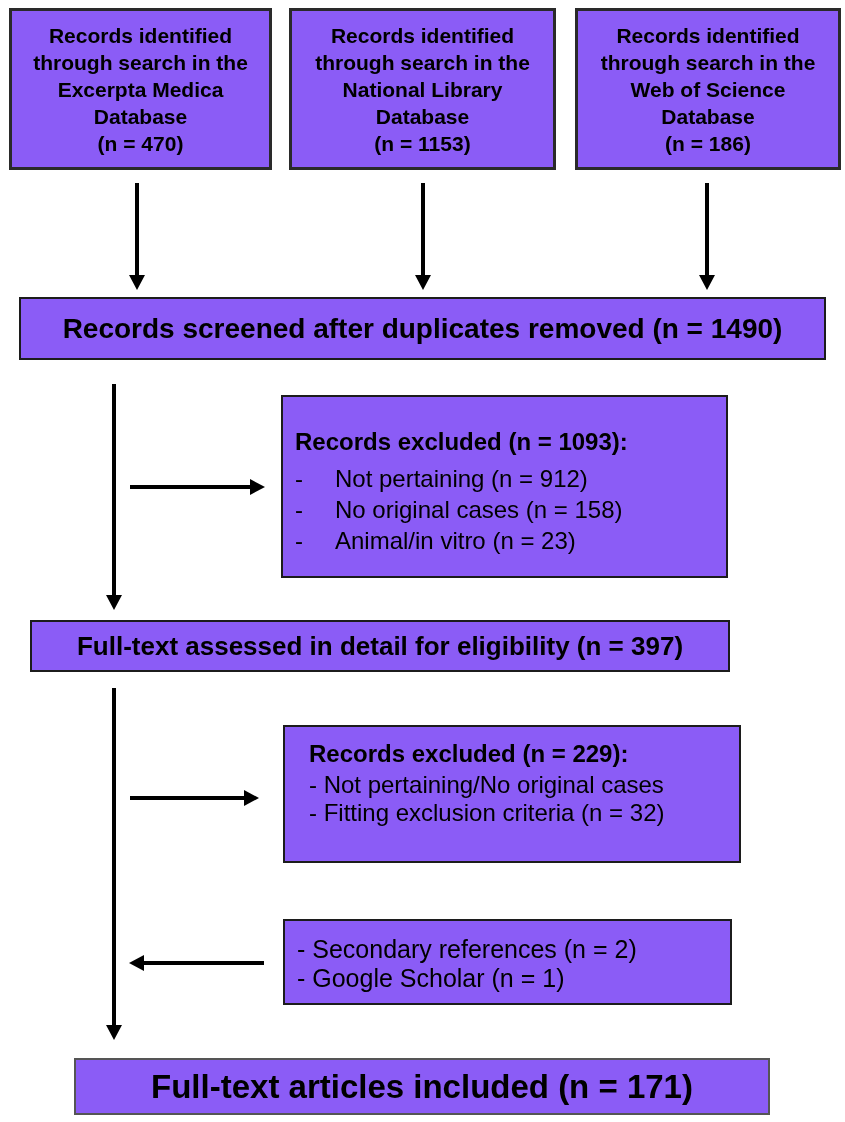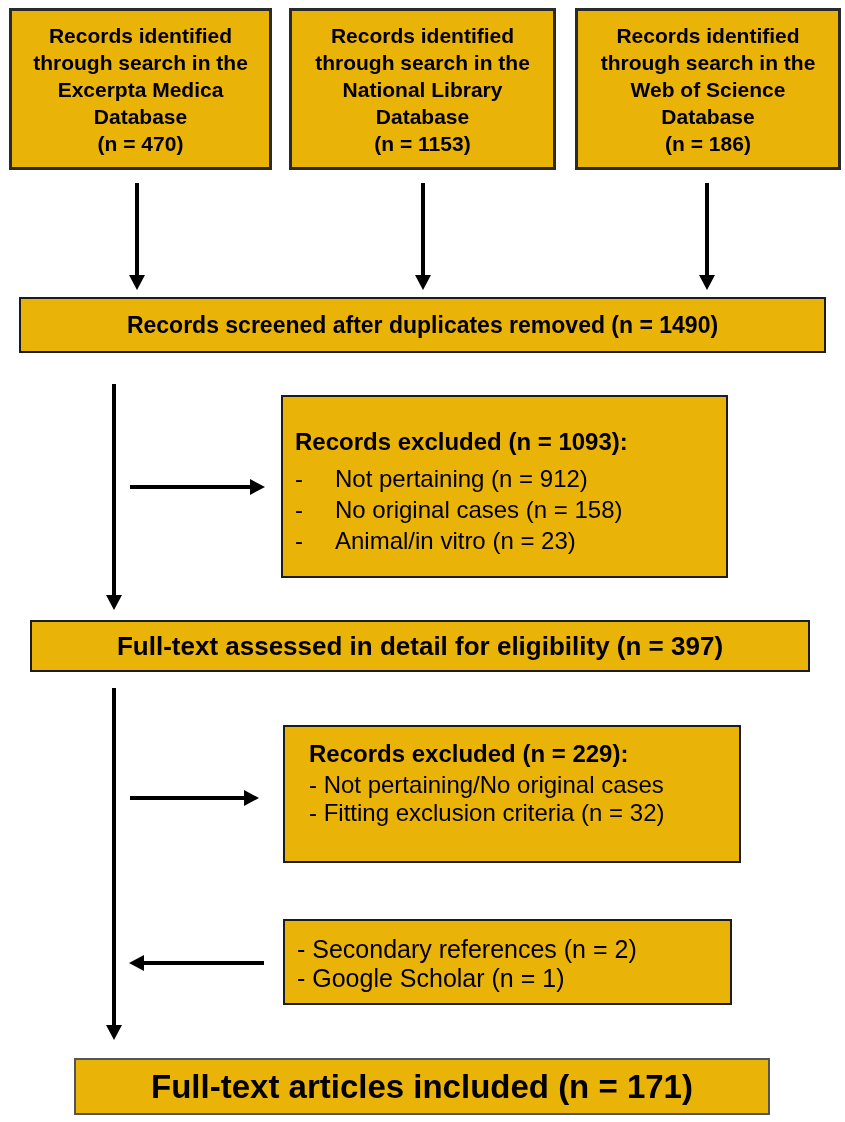--- a/index.html
+++ b/index.html
@@ -11,21 +11,21 @@
     position: relative;
     width: 845px;
     height: 1122px;
     background: #ffffff;
     font-family: "Liberation Sans", sans-serif;
     color: #000000;
     overflow: hidden;
   }
   .box {
     position: absolute;
-    background: #eab308;
+    background: #8b5cf6;
     border: 2px solid #1c1c1c;
     box-sizing: border-box;
   }
   .src-box {
     border-width: 3px;
     border-color: #2a2a2a;
     display: flex;
     flex-direction: column;
     justify-content: center;
     align-items: center;
@@ -34,22 +34,22 @@
     font-size: 21px;
     line-height: 27px;
   }
   .banner {
     display: flex;
     align-items: center;
     justify-content: center;
     text-align: center;
     font-weight: bold;
   }
-  #screened-box { left: 19px; top: 297px; width: 807px; height: 56px; font-size: 23px; }
-  #fulltext-box { left: 30px; top: 620px; width: 780px; height: 52px; font-size: 26px; }
+  #screened-box { left: 19px; top: 297px; width: 807px; height: 63px; font-size: 28px; }
+  #fulltext-box { left: 30px; top: 620px; width: 700px; height: 52px; font-size: 26px; }
   #included-box { left: 74px; top: 1058px; width: 696px; height: 57px; font-size: 33px; border-color: #555555; }
   #source-box-1 { left: 9px;   top: 8px; width: 263px; height: 162px; }
   #source-box-2 { left: 289px; top: 8px; width: 267px; height: 162px; }
   #source-box-3 { left: 575px; top: 8px; width: 266px; height: 162px; }
   #excluded1-box {
     left: 281px; top: 395px; width: 447px; height: 183px;
     padding: 30px 14px 0 12px;
   }
   #excluded1-box .heading {
     font-weight: bold;

